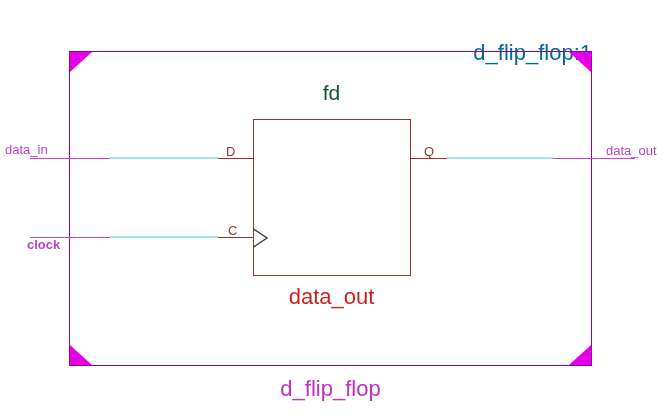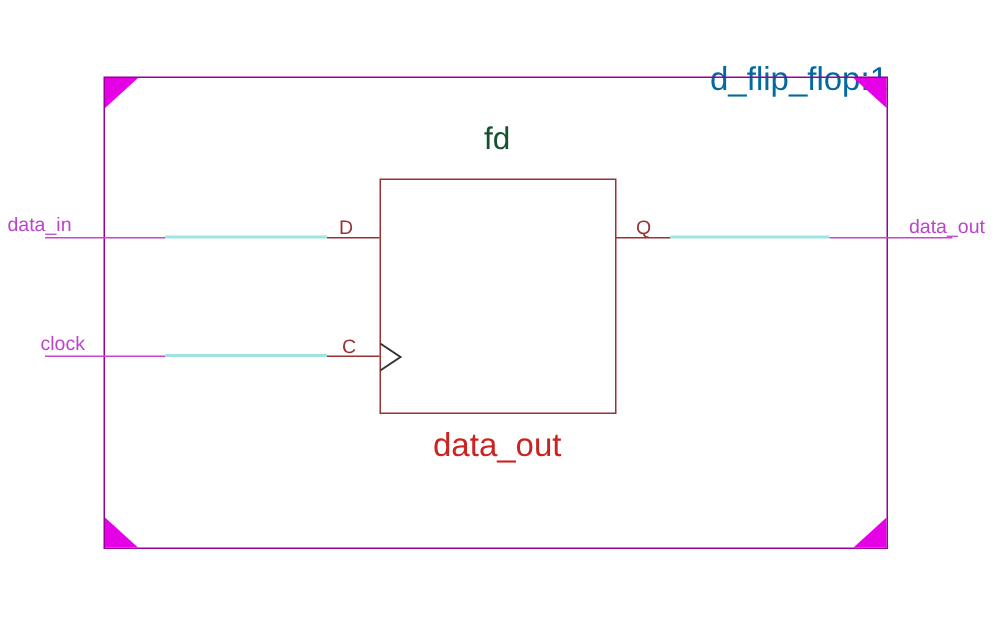--- a/index.html
+++ b/index.html
@@ -33,21 +33,21 @@
     border:1px solid #993333;background:#ffffff;}
   .comp-instance{left:253px;top:82px;width:157px;text-align:center;
     font-size:21px;color:#14532d;}
   .comp-name{left:253px;top:286px;width:157px;text-align:center;
     font-size:22px;color:#cc2222;}
 
   
   .port-lbl{font-size:13px;color:#bb44cc;}
   .pin-lbl{font-size:13px;color:#993333;}
   .port-data-in{left:5px;top:143px;}
-  .port-clock{left:27px;top:222px;}
+  .port-clock{left:27px;top:238px;font-weight:bold;}
   .port-data-out{left:606px;top:144px;}
   .pin-d{left:226px;top:145px;}
   .pin-c{left:228px;top:224px;}
   .pin-q{left:424px;top:145px;}
 
   
   .wire{position:absolute;height:1px;}
   .w-mag{background:#cc44cc;}
   .w-cyan{background:#9fe3e3;height:2px;}
   .w-red{background:#993333;}
@@ -100,14 +100,15 @@
   <div class="wire w-red d-red"></div>
 
   <div class="wire w-mag c-mag"></div>
   <div class="wire w-cyan c-cyan"></div>
   <div class="wire w-red c-red"></div>
 
   <div class="wire w-red q-red"></div>
   <div class="wire w-cyan q-cyan"></div>
   <div class="wire w-mag q-mag"></div>
 
+  <div class="lbl module-bottom">d_flip_flop</div>
 
 </div>
 
 </body></html>

